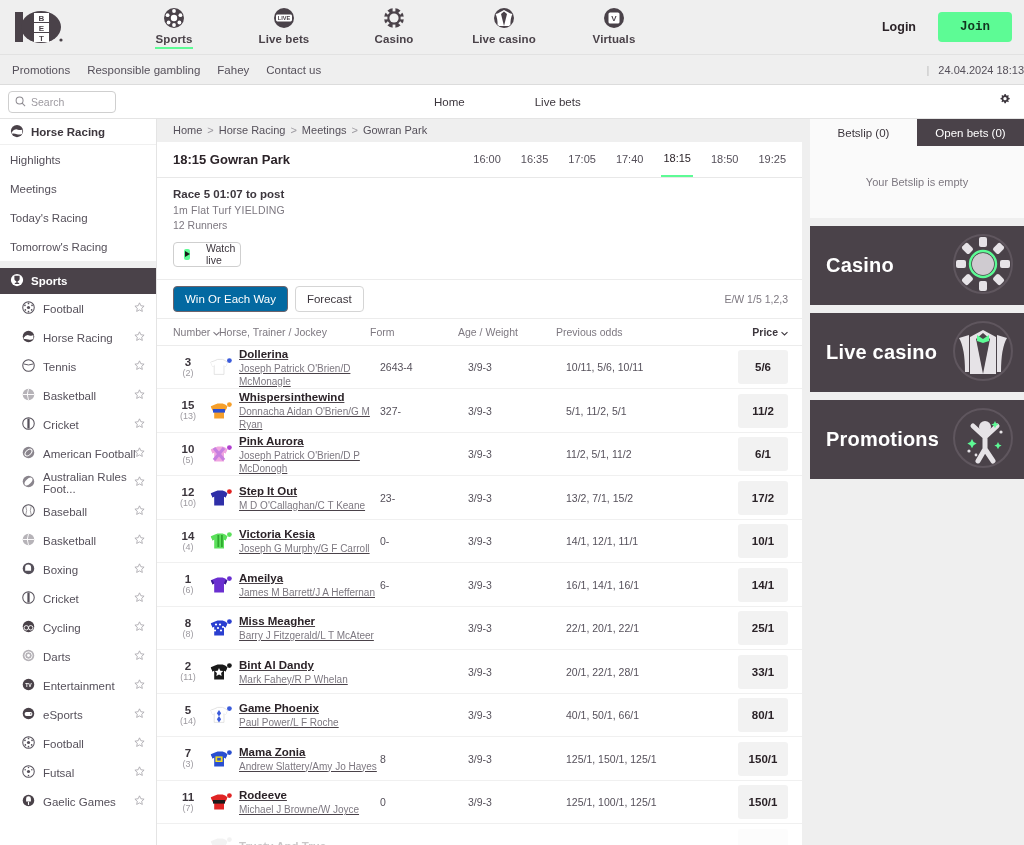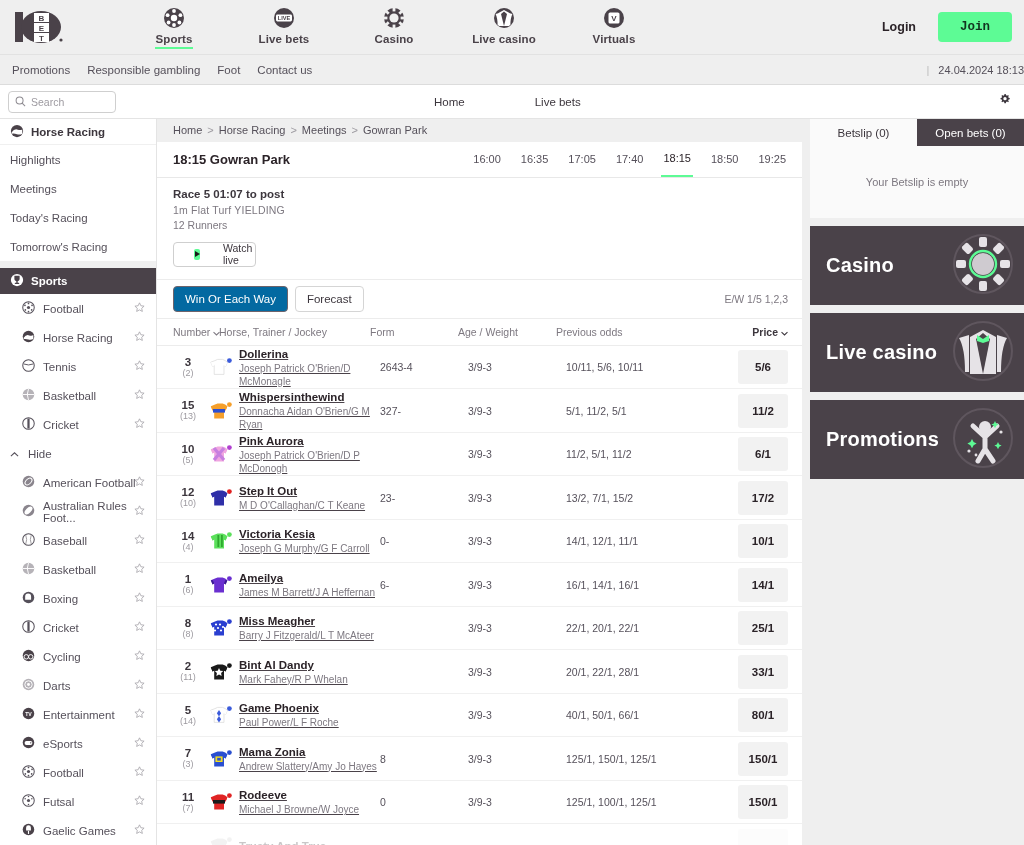--- a/index.html
+++ b/index.html
@@ -94,22 +94,22 @@
   .racetitle { font-size: 13px; font-weight: bold; color: #2b2328; }
   .times { display: flex; gap: 16px; height: 36px; }
   .time { font-size: 11px; color: #55505a; cursor: pointer; height: 36px; display: flex; align-items: center; padding: 0 2px; }
   .time.active { color: #2b2328; border-bottom: 2.5px solid #5dfb95; }
 
   .raceinfo { padding: 10px 16px 0; }
   .ri1 { font-size: 11.5px; color: #3c363d; font-weight: bold; }
   .ri2 { font-size: 10.5px; color: #7d7880; margin-top: 4px; letter-spacing: .2px; }
   .ri3 { font-size: 10.5px; color: #7d7880; margin-top: 3px; }
   .watchlive {
-    margin: 11px 16px 12px; width: 83px; height: 25px; border: 1px solid #cfcfcf; border-radius: 4px;
-    display: flex; align-items: center; gap: 23px; padding: 0 20px; background: #fff; cursor: pointer;
+    margin: 11px 16px 12px; width: 68px; height: 25px; border: 1px solid #cfcfcf; border-radius: 4px;
+    display: flex; align-items: center; gap: 16px; padding: 0 10px; background: #fff; cursor: pointer;
   }
   .wl-ico { width: 14px; height: 11px; background: #5dfb95; border-radius: 2px; display: flex; align-items: center; justify-content: center; }
   .wl-ico div { width: 0; height: 0; border-left: 5px solid #1a1a1a; border-top: 3.2px solid transparent; border-bottom: 3.2px solid transparent; margin-left: 1px; }
   .wl-text { font-size: 10.5px; color: #3c363d; }
 
   .tabsrow {
     height: 42px; border-top: 1px solid #ececec; border-bottom: 1px solid #ececec;
     display: flex; align-items: center; padding: 0 14px 0 16px; justify-content: space-between;
   }
   .tabs { display: flex; gap: 7px; }
@@ -262,21 +262,21 @@
     <div class="topright">
       <button class="login-btn">Login</button>
       <button class="join-btn">Join</button>
     </div>
   </div>
 
   <div class="subbar">
     <div class="links">
       <a>Promotions</a>
       <a>Responsible gambling</a>
-      <a>Foot</a>
+      <a>Fahey</a>
       <a>Contact us</a>
     </div>
     <div class="clock">
       <span class="div">|</span>
       <span>24.04.2024 18:13</span>
     </div>
   </div>
 
   <div class="searchrow">
     <div class="searchbox">
@@ -381,26 +381,20 @@
         <span><svg width="13" height="13" viewBox="0 0 14 14">
               <circle cx="7" cy="7" r="6.2" fill="none" stroke="#55505a" stroke-width="1.1"></circle>
               <rect x="5.8" y="1.6" width="2.4" height="10.8" fill="#55505a"></rect>
             </svg></span>
         <span>Cricket</span>
         <span class="star"><svg width="11" height="11" viewBox="0 0 12 12">
               <path d="M6 .9l1.5 3.2 3.5.4-2.6 2.4.7 3.4L6 8.6 2.9 10.3l.7-3.4L1 4.5l3.5-.4z" fill="none" stroke="#a8a5ab" stroke-width=".9"></path>
             </svg></span>
       </div>
 
-      <div class="sb-hide">
-        <span><svg width="9" height="7" viewBox="0 0 10 7">
-              <path d="M1 5.4L5 1.6l4 3.8" fill="none" stroke="#55505a" stroke-width="1.2"></path>
-            </svg></span>
-        <span>Hide</span>
-      </div>
 
       <div class="sb-row">
         <span><svg width="13" height="13" viewBox="0 0 14 14">
               <circle cx="7" cy="7" r="6.2" fill="#8a858d"></circle>
               <ellipse cx="7" cy="7" rx="5" ry="3.2" transform="rotate(-45 7 7)" fill="#fff"></ellipse>
               <ellipse cx="7" cy="7" rx="3.8" ry="2.2" transform="rotate(-45 7 7)" fill="#8a858d"></ellipse>
             </svg></span>
         <span>American Football</span>
         <span class="star"><svg width="11" height="11" viewBox="0 0 12 12">
               <path d="M6 .9l1.5 3.2 3.5.4-2.6 2.4.7 3.4L6 8.6 2.9 10.3l.7-3.4L1 4.5l3.5-.4z" fill="none" stroke="#a8a5ab" stroke-width=".9"></path>

